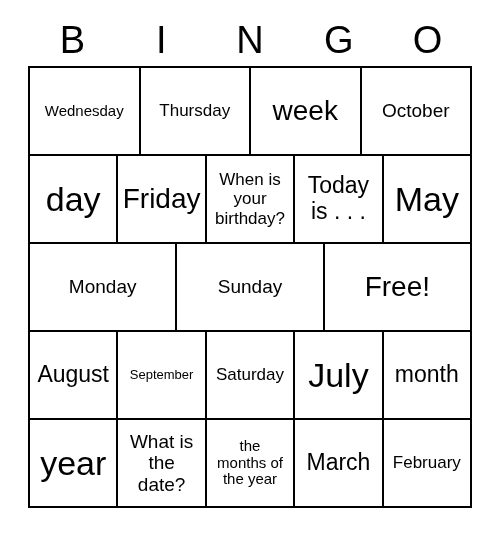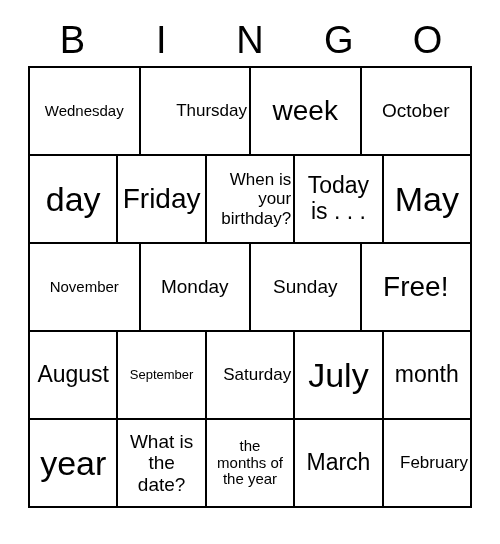--- a/index.html
+++ b/index.html
@@ -66,21 +66,21 @@
     display: block;
     width: 100%;
     line-height: 1.12;
     color: #000000;
     white-space: pre-line;
   }
 
   
   .fs-xs  { font-size: 13px; }
   .fs-s   { font-size: 15px; }
-  .fs-m   { font-size: 17px; text-align: right; }
+  .fs-m   { font-size: 17px; }
   .fs-ml  { font-size: 19px; }
   .fs-l   { font-size: 23px; }
   .fs-xl  { font-size: 28px; }
   .fs-xxl { font-size: 34px; }
 </style>
 </head>
 <body>
 
 <div id="bingo-card">
 
@@ -125,23 +125,20 @@
           <span class="cell-text fs-l">Today
 is . . .</span>
         </div>
       <div class="cell">
           <span class="cell-text fs-xxl">May</span>
         </div>
     </div>
 
     <div class="grid-row">
       <div class="cell">
-          <span class="cell-text fs-s">November</span>
-        </div>
-      <div class="cell">
           <span class="cell-text fs-ml">Monday</span>
         </div>
       <div class="cell">
           <span class="cell-text fs-ml">Sunday</span>
         </div>
       <div class="cell">
           <span class="cell-text fs-xl">Free!</span>
         </div>
     </div>
 

